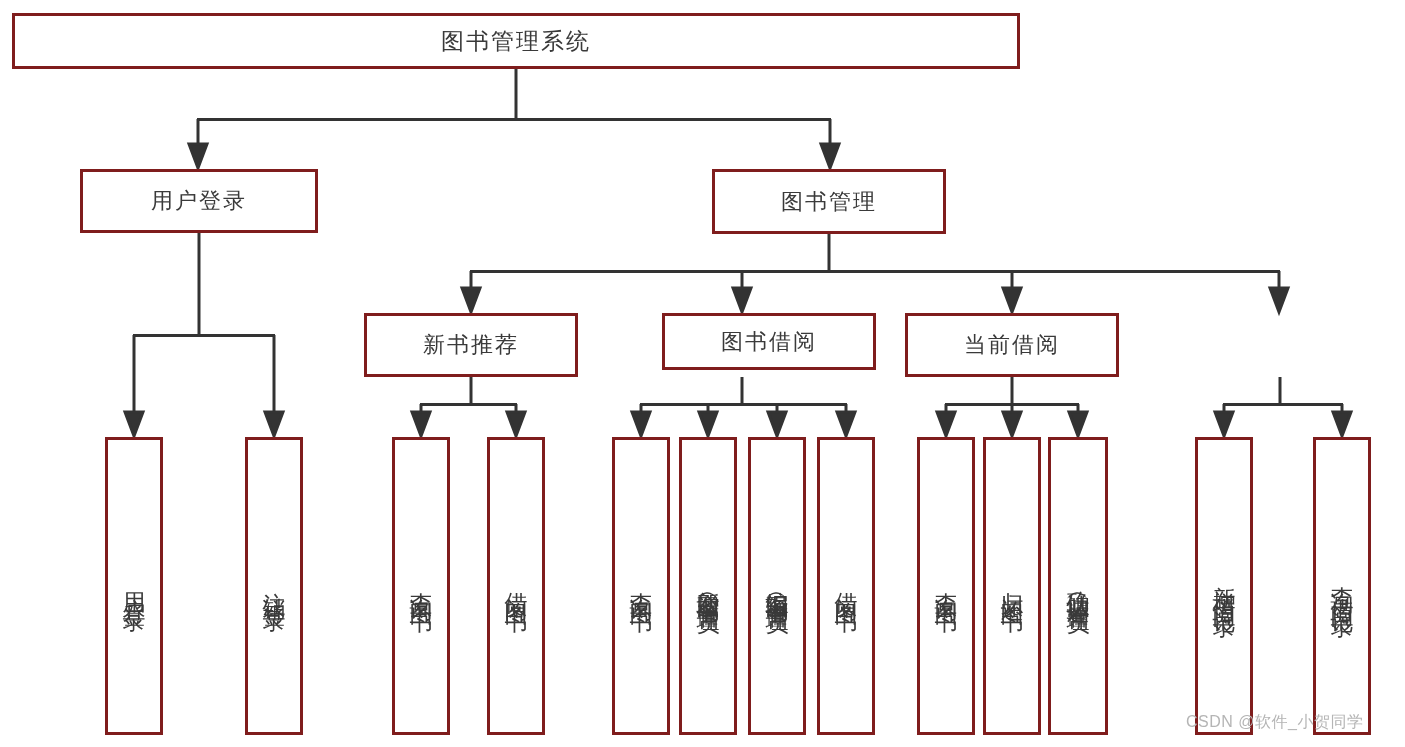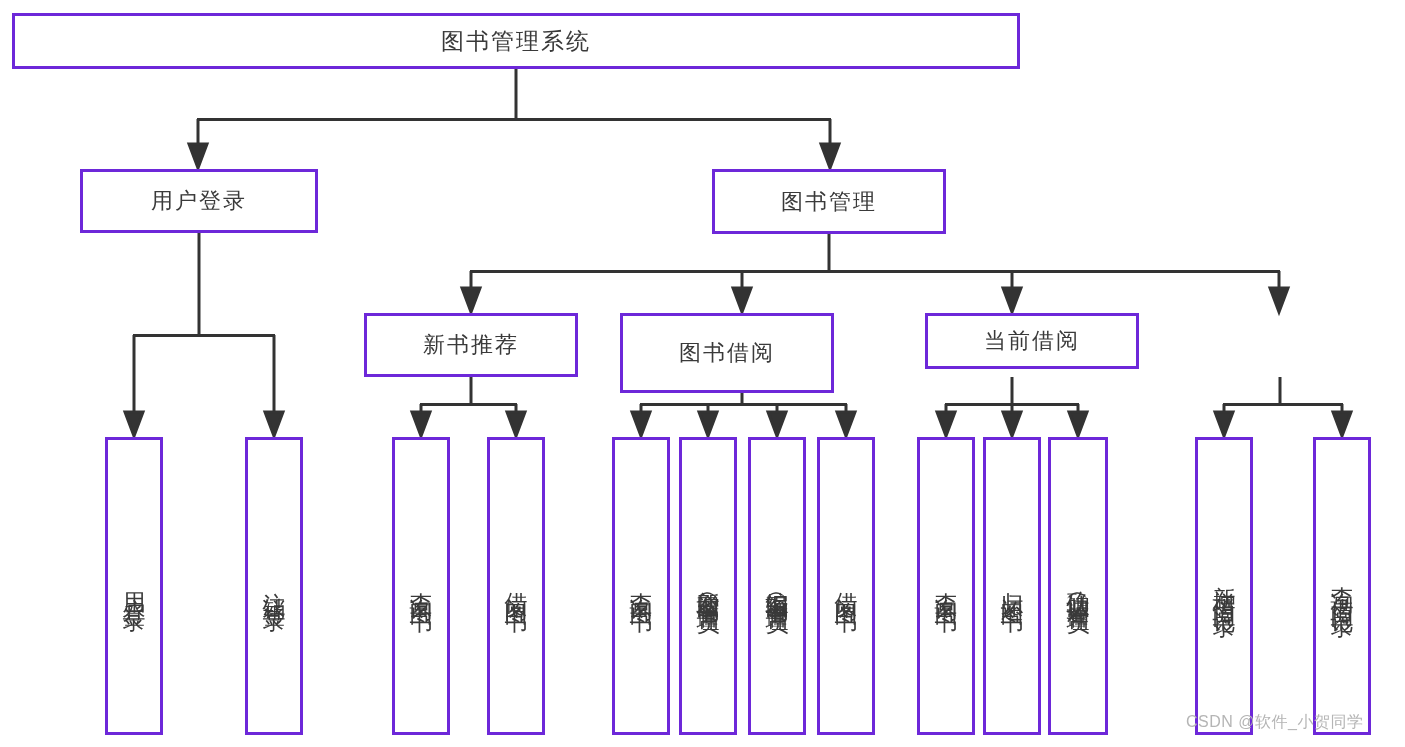--- a/index.html
+++ b/index.html
@@ -18,21 +18,21 @@
   #connectors {
     position: absolute;
     left: 0;
     top: 0;
     z-index: 1;
   }
   .box {
     position: absolute;
     box-sizing: border-box;
     background: #ffffff;
-    border: 3px solid #6d28d9;
+    border: 3px solid #7f1d1d;
     color: #3a3a3a;
     display: flex;
     align-items: center;
     justify-content: center;
     z-index: 2;
     text-align: center;
   }
   .box.h {
     font-size: 22px;
     letter-spacing: 2px;
@@ -126,22 +126,22 @@
       <polygon points="1333,412 1351,412 1342,436"></polygon>
     </g>
   </svg>
 
   <div class="box h root" style="left:12px;top:13px;width:1008px;height:56px">图书管理系统</div>
 
   <div class="box h" style="left:80px;top:169px;width:238px;height:64px">用户登录</div>
   <div class="box h" style="left:712px;top:169px;width:234px;height:65px">图书管理</div>
 
   <div class="box h" style="left:364px;top:313px;width:214px;height:64px">新书推荐</div>
-  <div class="box h" style="left:620px;top:313px;width:214px;height:80px">图书借阅</div>
-  <div class="box h" style="left:925px;top:313px;width:214px;height:56px">当前借阅</div>
+  <div class="box h" style="left:662px;top:313px;width:214px;height:57px">图书借阅</div>
+  <div class="box h" style="left:905px;top:313px;width:214px;height:64px">当前借阅</div>
 
   <div class="box v" style="left:105px;top:437px;width:58px;height:298px">用户登录</div>
   <div class="box v" style="left:245px;top:437px;width:58px;height:298px">注销登录</div>
 
   <div class="box v" style="left:392px;top:437px;width:58px;height:298px">查询图书</div>
   <div class="box v" style="left:487px;top:437px;width:58px;height:298px">借阅图书</div>
 
   <div class="box v" style="left:612px;top:437px;width:58px;height:298px">查询图书</div>
   <div class="box v" style="left:679px;top:437px;width:58px;height:298px;letter-spacing:3px">新增图书（管理员）</div>
   <div class="box v" style="left:748px;top:437px;width:58px;height:298px;letter-spacing:3px">编辑图书（管理员）</div>

